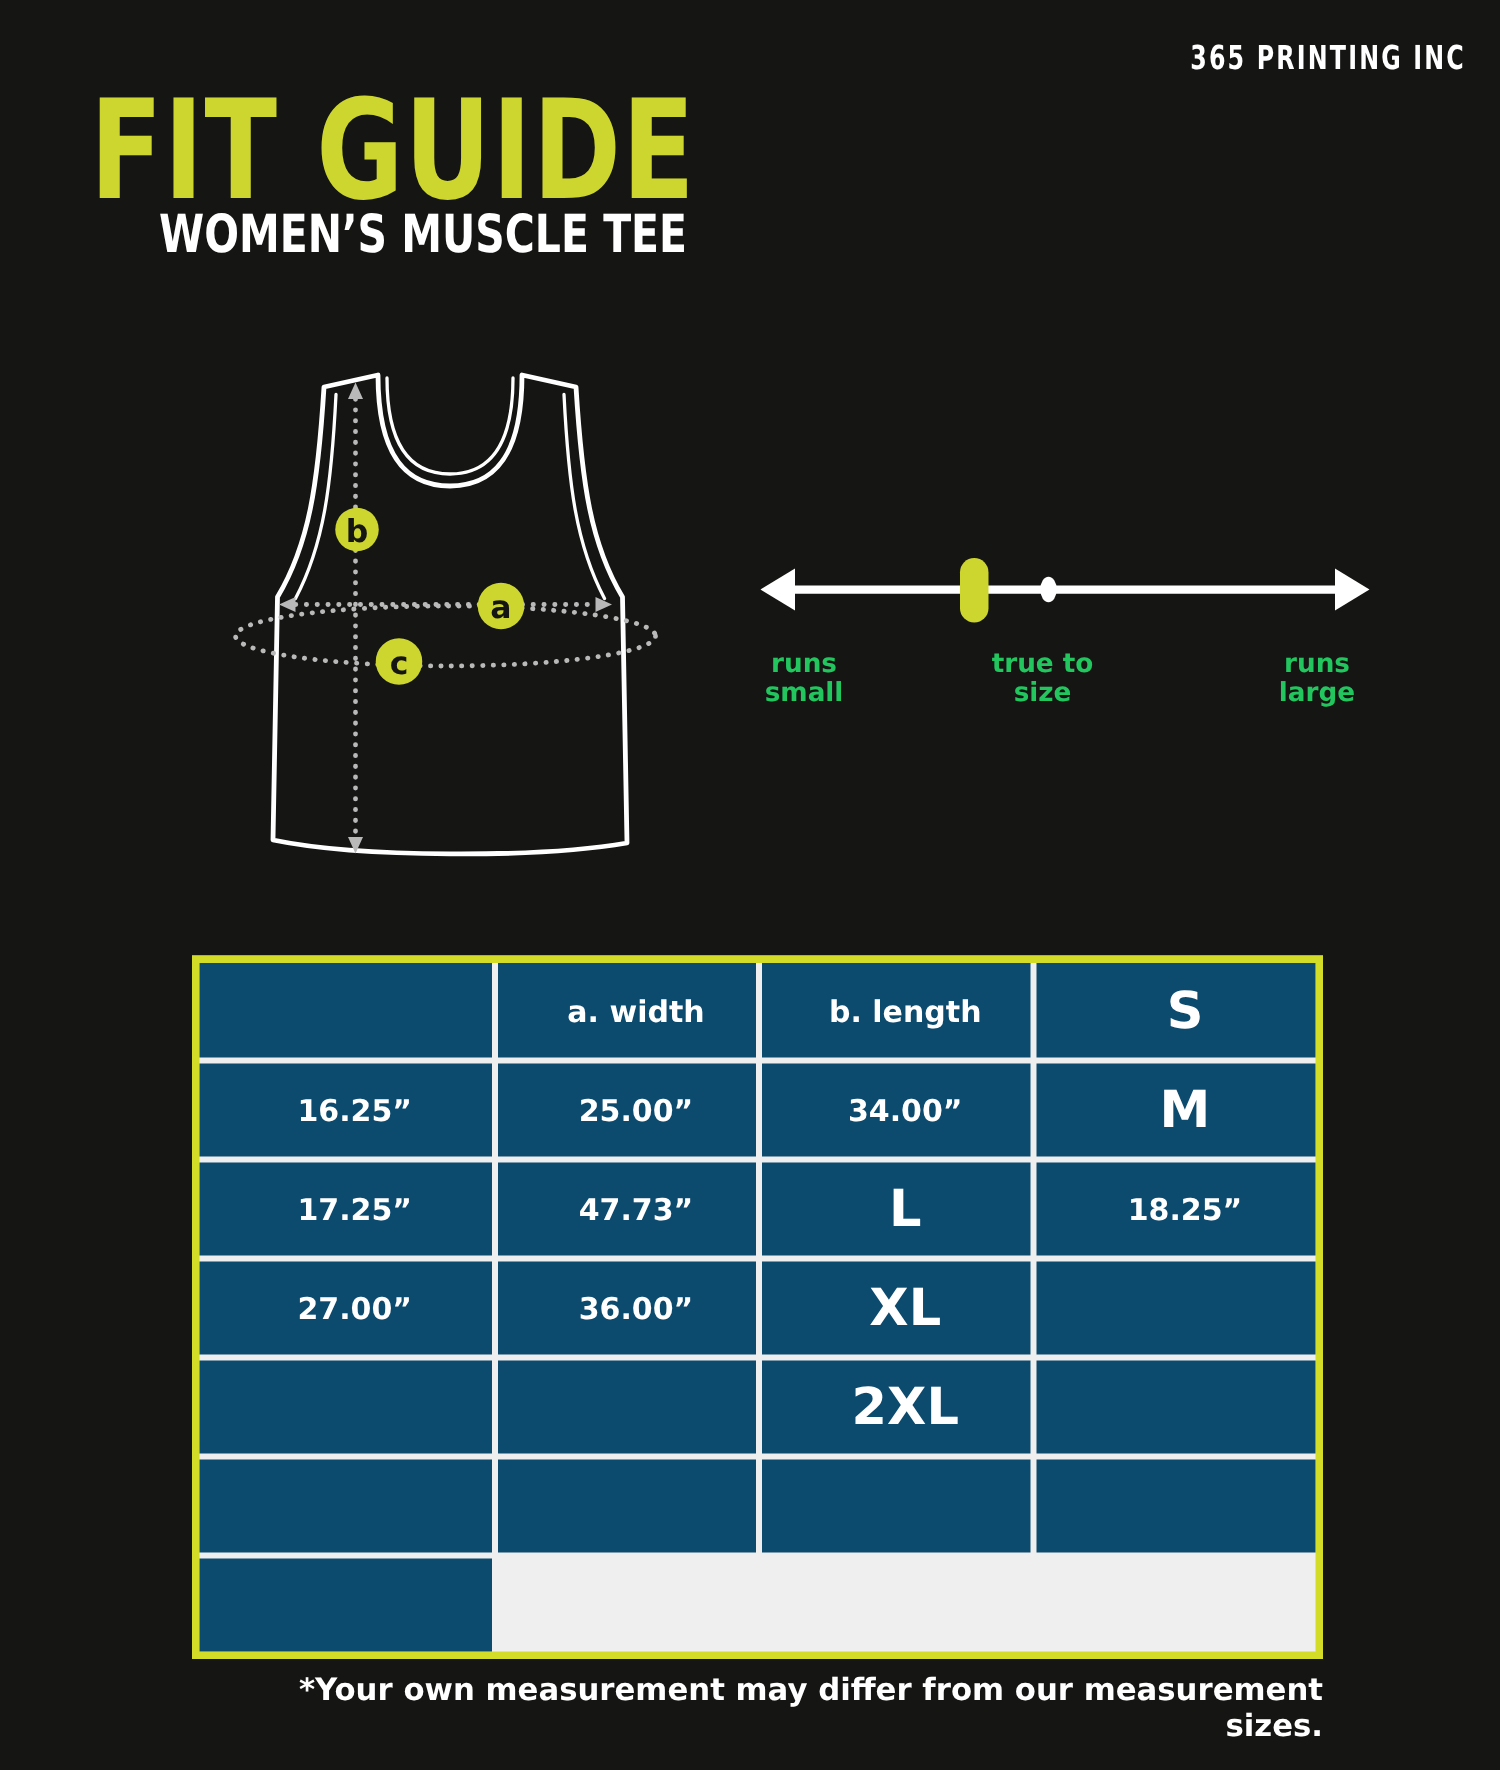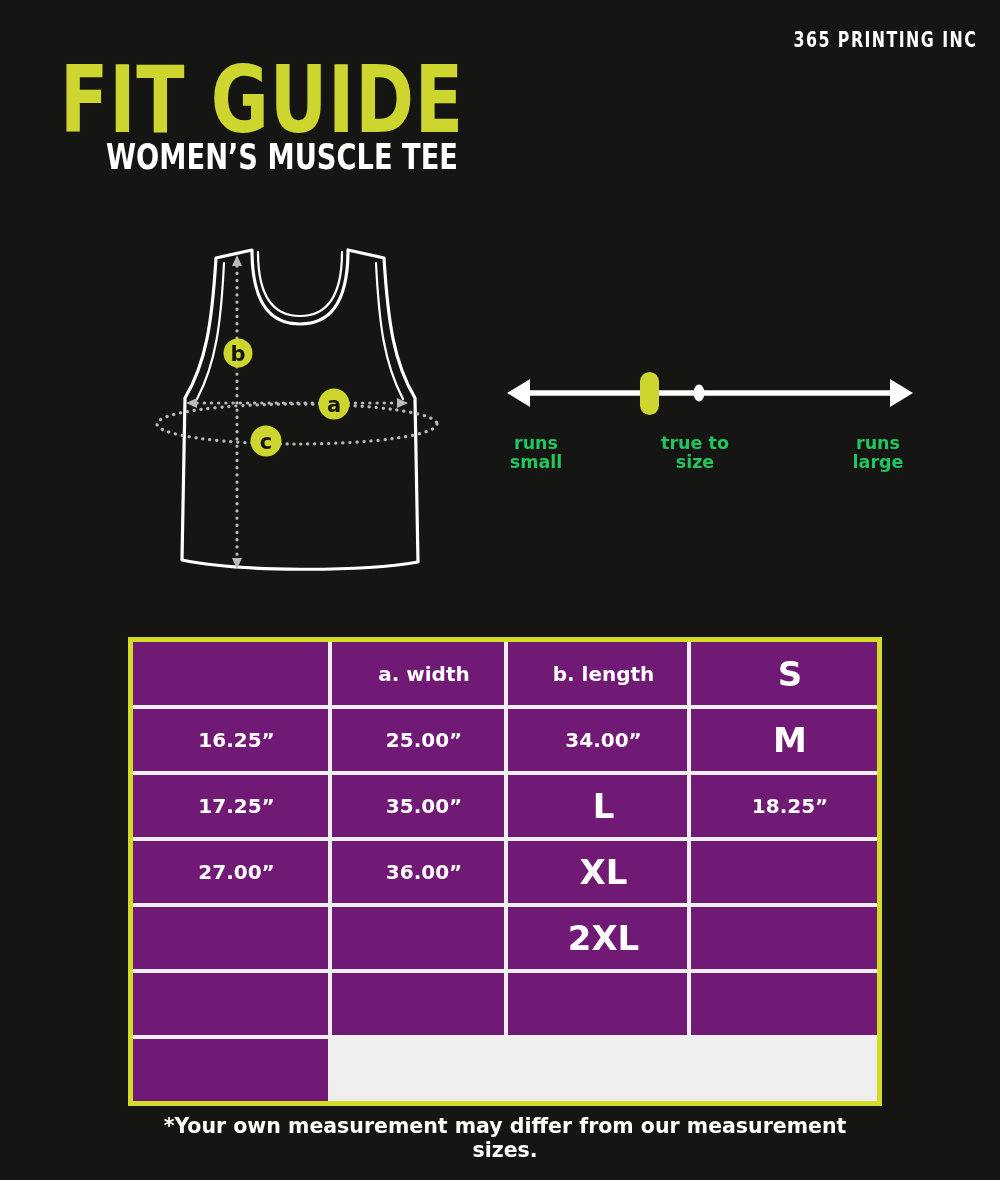--- a/index.html
+++ b/index.html
@@ -43,31 +43,31 @@
     position:absolute;left:128px;top:637px;
     box-sizing:border-box;width:754px;
     border:5px solid #d3dc26;
     background:#efefef;           
     display:grid;
     grid-template-columns:195px 172px 179px 186px;
     grid-template-rows:63px repeat(6,62px);
     gap:4px;
   }
   .cell{
-    background:#701a75;display:flex;align-items:center;justify-content:center;
+    background:#0c4a6e;display:flex;align-items:center;justify-content:center;
     color:#fff;
     padding-left:12px;
   }
   .cell.head{font-size:20px;}
   .cell.size{font-size:34px;}
   .cell.val{font-size:20px;}
   
   .footnote{
     position:absolute;left:128px;top:1114px;width:754px;
-    text-align:center;font-size:20.5px;color:#fff;
+    text-align:right;font-size:20.5px;color:#fff;
   }
 </style>
 </head>
 <body>
 
 <div class="brand">365 PRINTING INC</div>
 <h1 class="title">FIT GUIDE</h1>
 <h2 class="subtitle">WOMEN’S MUSCLE TEE</h2>
 
 <svg class="diagram" viewBox="0 0 320 360" xmlns="http://www.w3.org/2000/svg">
@@ -131,21 +131,21 @@
   <div class="cell head">a. width</div>
   <div class="cell head">b. length</div>
 
   <div class="cell size">S</div>
   <div class="cell val">16.25”</div>
   <div class="cell val">25.00”</div>
   <div class="cell val">34.00”</div>
 
   <div class="cell size">M</div>
   <div class="cell val">17.25”</div>
-  <div class="cell val">35.00”</div>
+  <div class="cell val">47.73”</div>
 
   <div class="cell size">L</div>
   <div class="cell val">18.25”</div>
   <div class="cell val">27.00”</div>
   <div class="cell val">36.00”</div>
 
   <div class="cell size">XL</div>
   <div class="cell val"></div>
   <div class="cell val"></div>
   <div class="cell val"></div>

